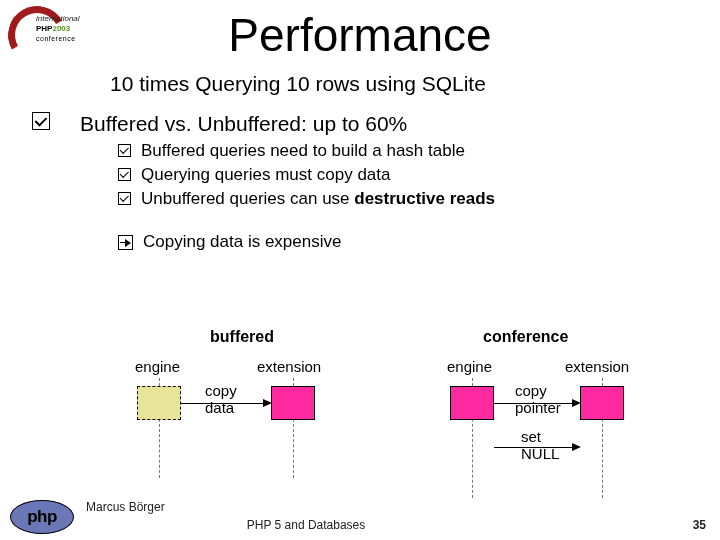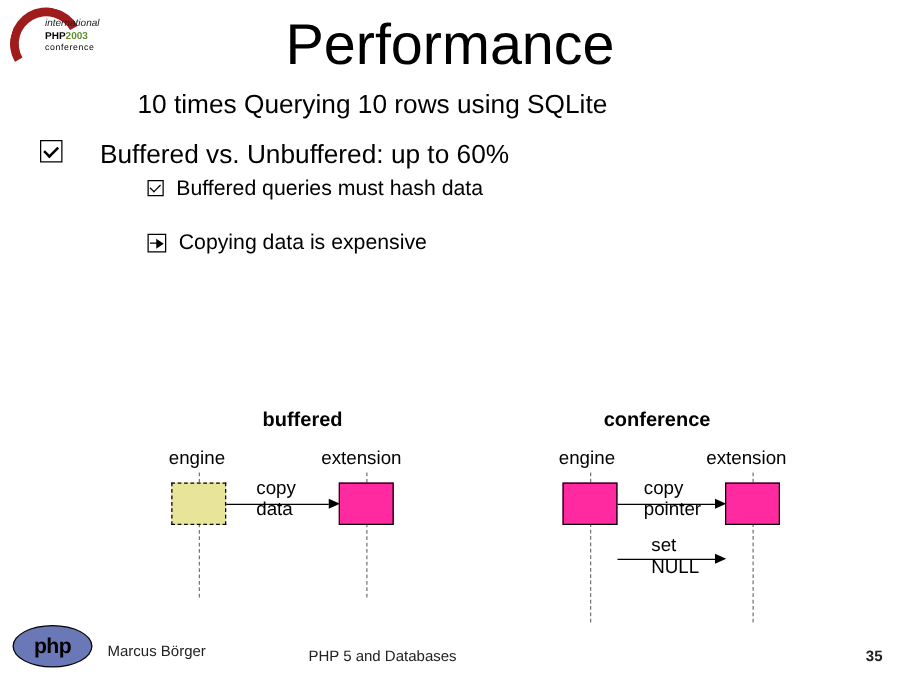--- a/index.html
+++ b/index.html
@@ -213,21 +213,21 @@
   }
   .footer {
     position: absolute;
     bottom: 8px;
     left: 0;
     width: 720px;
     font-size: 12px;
     font-family: Arial, sans-serif;
     color: #222;
   }
-  .footer .author { position: absolute; left: 86px; bottom: 4px; }
+  .footer .author { position: absolute; left: 86px; bottom: 18px; }
   .footer .center { position: absolute; left: 0; width: 612px; text-align: center; bottom: 0; }
   .footer .page { position: absolute; right: 14px; bottom: 0; font-weight: bold; }
   .php-logo {
     position: absolute;
     left: 10px;
     bottom: 6px;
     width: 64px;
     height: 34px;
     background: #6b78b8;
     border-radius: 50%;
@@ -260,21 +260,29 @@
 <div class="subtitle">10 times Querying 10 rows using SQLite</div>
 
 <div class="main-bullet">
   <span class="check-icon"></span>
   <span class="text">Buffered vs. Unbuffered: up to 60%</span>
 </div>
 
 <div class="sub-list">
   <div class="sub-item">
     <span class="check-small"></span>
-    <span class="txt">Buffered queries must hash data</span>
+    <span class="txt">Buffered queries need to build a hash table</span>
+  </div>
+  <div class="sub-item">
+    <span class="check-small"></span>
+    <span class="txt">Querying queries must copy data</span>
+  </div>
+  <div class="sub-item">
+    <span class="check-small"></span>
+    <span class="txt"><span>Unbuffered queries can use </span><b>destructive reads</b></span>
   </div>
 </div>
 
 <div class="arrow-item">
   <span class="arrow-icon"></span>
   <span class="txt">Copying data is expensive</span>
 </div>
 
 <div class="diagrams">
   <div class="diag-heading" style="left:205px;top:0;">buffered</div>

